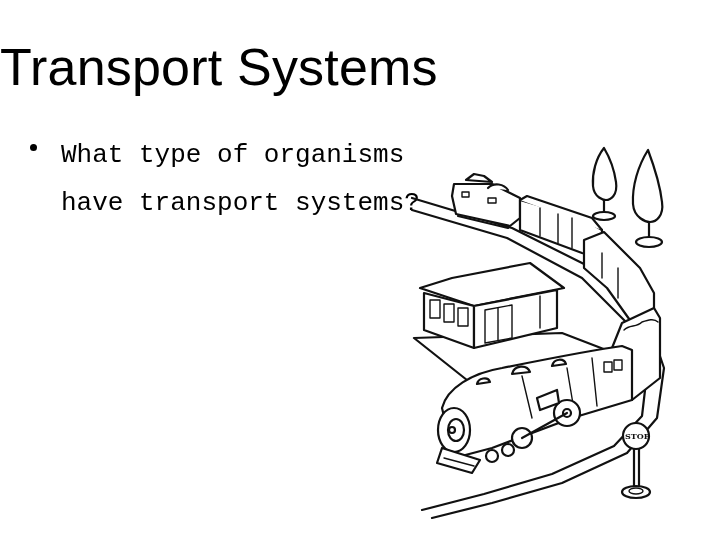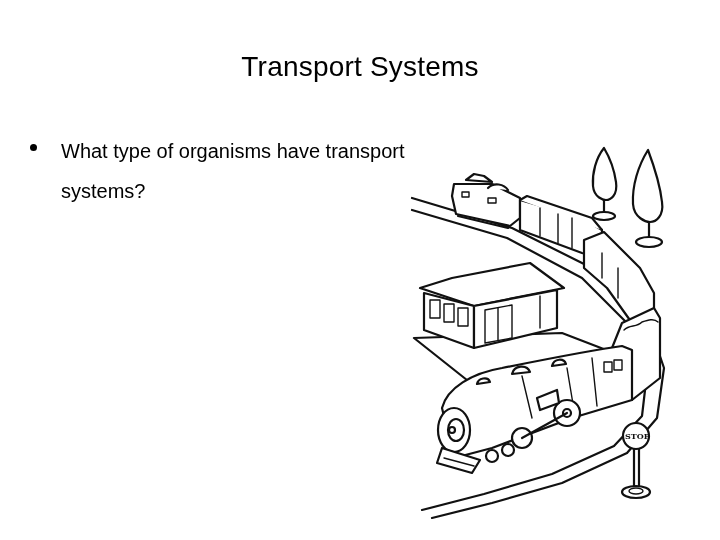--- a/index.html
+++ b/index.html
@@ -19,40 +19,40 @@
       position: absolute;
       left: 0; top: 0;
       width: 720px; height: 540px;
       background: #ffffff;
     }
     .title {
       position: absolute;
       left: 0;
       top: 42px;
       width: 720px;
-      text-align: center;
-      font-size: 28px;
+      font-size: 52px;
       line-height: 50px;
       letter-spacing: 0.2px;
     }
     .bullets {
       position: absolute;
       left: 28px;
       top: 131px;
       width: 430px;
       margin: 0;
       padding: 0;
       list-style: none;
     }
     .bullet {
       position: relative;
       padding-left: 33px;
-      font-size: 20px;
-      line-height: 40px;
+      font-size: 26px;
+      line-height: 48px;
       margin-bottom: 62px;
+      font-family: Liberation Mono, monospace;
     }
     .bullet-dot {
       position: absolute;
       left: 2px;
       top: 13px;
       width: 7px;
       height: 7px;
       border-radius: 50%;
       background: #000;
     }

